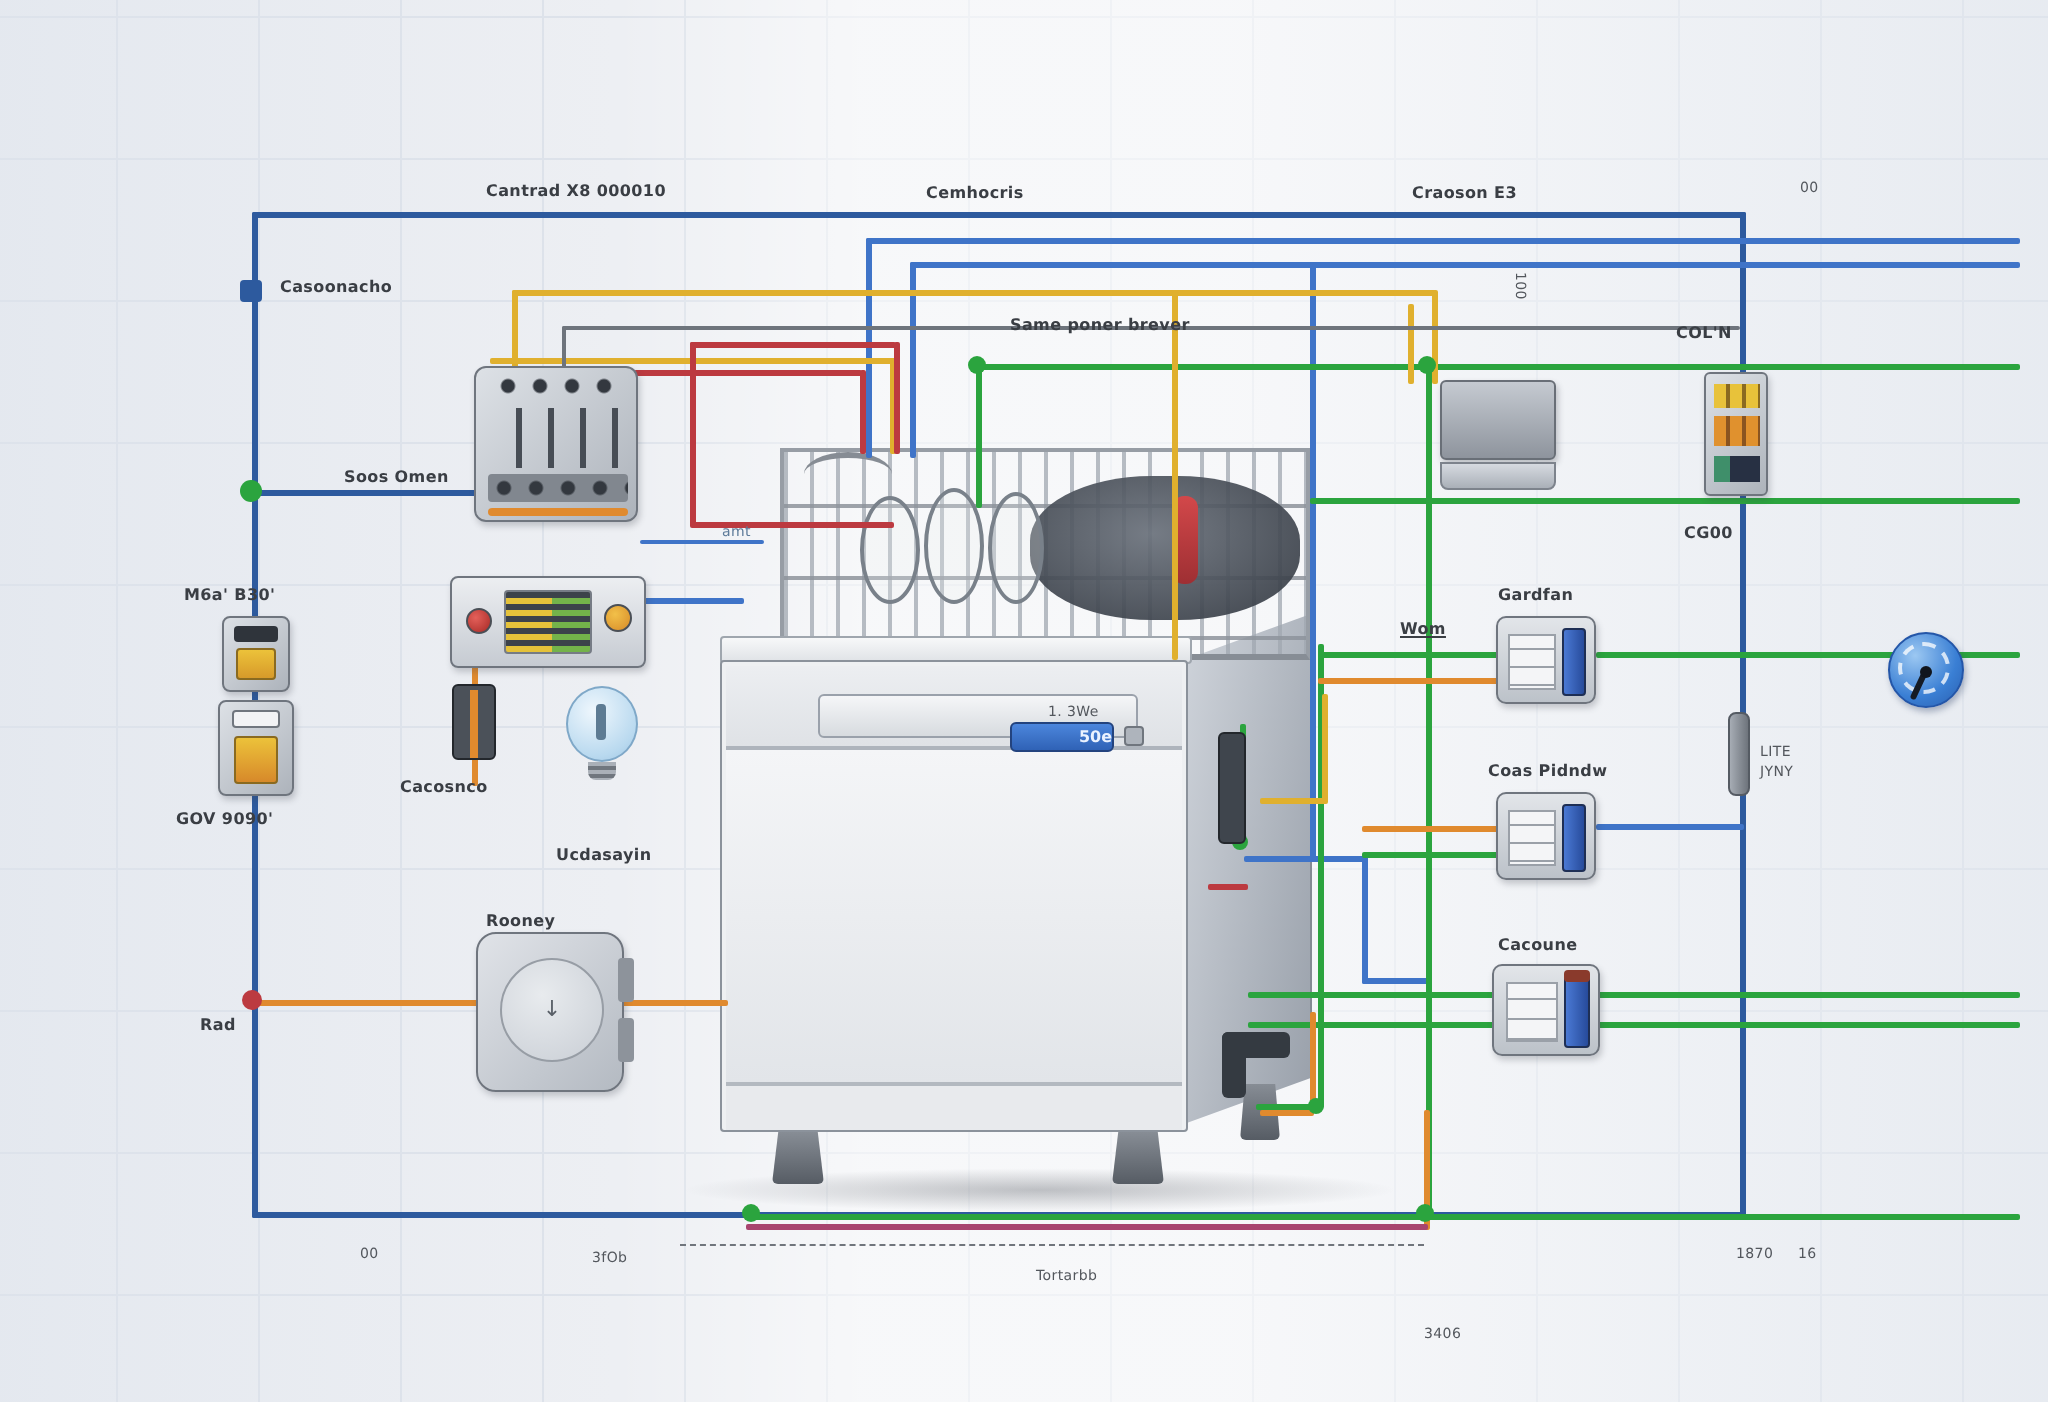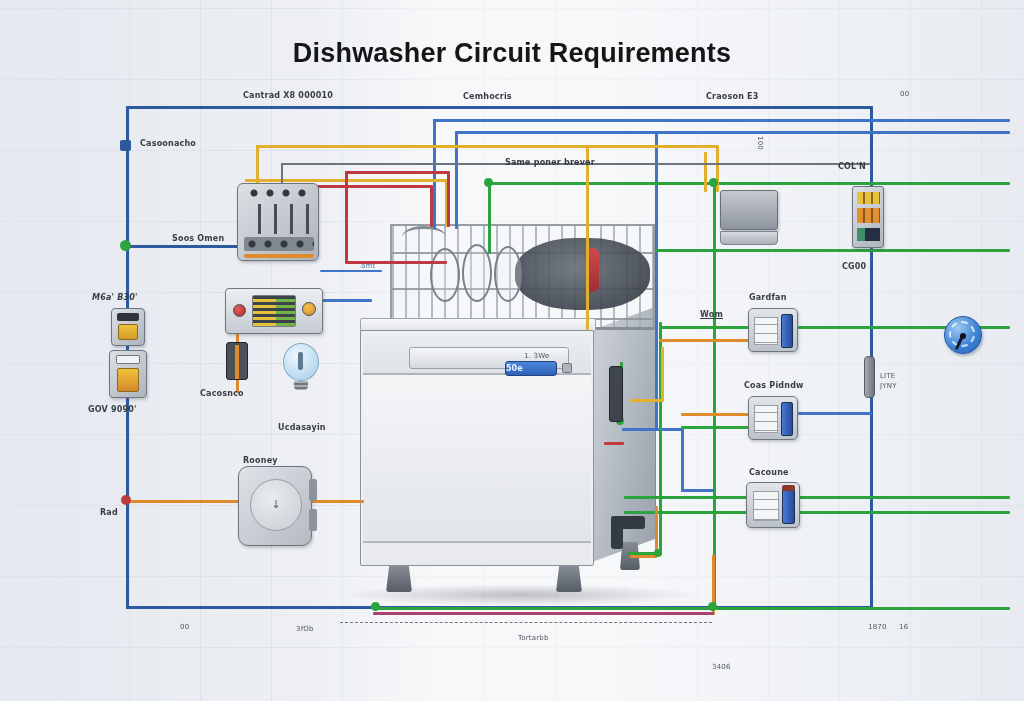--- a/index.html
+++ b/index.html
@@ -50,21 +50,20 @@
   .minicard{background:#f4f5f7;border:1px solid #9aa0a8;}
   .breaker{background:linear-gradient(90deg,#4a79d4,#274b9b);border:1px solid #1e2f55;border-radius:2px;}
   .bulb-glass{border-radius:50%;background:radial-gradient(circle at 38% 32%,#eff7fd,#b9d9ef 70%,#9cc4e2);border:1.5px solid #7fa8c8;}
   .dashline{border-top:1px dashed #70757c;}
 </style>
 </head>
 <body>
 
 <div id="canvas">
 
-  <div class="title">Dishwasher Circuit Requirements</div>
 
   <div class="comp shadow" style="left:340px;top:584px;width:360px;height:22px;"></div>
   <div class="comp dw-side" style="left:592px;top:330px;width:64px;height:232px;"></div>
   <div class="comp dw-foot" style="left:620px;top:542px;width:20px;height:28px;"></div>
 
   <div class="comp rack" style="left:390px;top:224px;width:265px;height:106px;"></div>
   <div class="comp rail" style="left:392px;top:252px;width:261px;height:2px;"></div>
   <div class="comp rail" style="left:392px;top:288px;width:261px;height:2px;"></div>
   <div class="comp rail" style="left:392px;top:318px;width:261px;height:2px;"></div>
   <div class="comp" style="left:402px;top:226px;width:44px;height:22px;border-top:3px solid #868c94;border-radius:50%;"></div>
@@ -74,21 +73,21 @@
   <div class="comp plate" style="left:494px;top:246px;width:28px;height:56px;"></div>
   <div class="comp bottle" style="left:586px;top:248px;width:13px;height:44px;"></div>
 
   <div class="comp dw-counter" style="left:360px;top:318px;width:236px;height:14px;"></div>
   <div class="comp dw-front" style="left:360px;top:330px;width:234px;height:236px;">
     <div class="comp dw-strip" style="left:2px;top:2px;width:228px;height:42px;"></div>
     <div class="comp dw-handle" style="left:48px;top:16px;width:160px;height:22px;"></div>
     <div class="comp dw-door" style="left:2px;top:44px;width:228px;height:166px;"></div>
     <div class="comp dw-kick" style="left:2px;top:210px;width:228px;height:24px;"></div>
   </div>
-  <div class="comp" style="left:505px;top:361px;width:52px;height:15px;background:linear-gradient(#4c86dc,#2f62b6);border:1px solid #23437e;border-radius:3px;color:#eaf2ff;font-size:8px;font-weight:700;text-align:left;line-height:14px;">50e</div>
+  <div class="comp" style="left:505px;top:361px;width:52px;height:15px;background:linear-gradient(#4c86dc,#2f62b6);border:1px solid #23437e;border-radius:3px;color:#eaf2ff;font-size:8px;font-weight:700;text-align:right;line-height:14px;">50e</div>
   <div class="comp" style="left:562px;top:363px;width:10px;height:10px;background:#aeb4bc;border:1px solid #70767e;border-radius:2px;"></div>
   <div class="comp dw-foot" style="left:386px;top:566px;width:26px;height:26px;"></div>
   <div class="comp dw-foot" style="left:556px;top:566px;width:26px;height:26px;"></div>
 
   <div id="wire-layer" class="abs" style="left:0;top:0;width:100%;height:100%;">
       <div class="wire" style="left: 126px; top: 106px; background: var(--blue); width: 747px; height: 3px;"></div>
       <div class="wire" style="left: 126px; top: 106px; background: var(--blue); width: 3px; height: 503px;"></div>
       <div class="wire" style="left: 870px; top: 106px; background: var(--blue); width: 3px; height: 503px;"></div>
       <div class="wire" style="left: 126px; top: 606px; background: var(--blue); width: 747px; height: 3px;"></div>
       <div class="wire" style="left: 126px; top: 245px; background: var(--blue); width: 114px; height: 3px;"></div>
@@ -229,21 +228,21 @@
 
   <div class="comp dashline" style="left:340px;top:622px;width:372px;height:0;"></div>
 
   <span class="lbl" style="left:243px;top:91px;">Cantrad X8 000010</span>
   <span class="lbl" style="left:463px;top:92px;">Cemhocris</span>
   <span class="lbl" style="left:706px;top:92px;">Craoson E3</span>
   <span class="lbl sm" style="left:900px;top:90px;">00</span>
 
   <span class="lbl" style="left:140px;top:139px;">Casoonacho</span>
   <span class="lbl" style="left:172px;top:234px;">Soos Omen</span>
-  <span class="lbl" style="left:92px;top:293px;font-style:italic;">M6a' B30'</span>
+  <span class="lbl" style="left:92px;top:293px;">M6a' B30'</span>
   <span class="lbl" style="left:88px;top:405px;">GOV 9090'</span>
   <span class="lbl" style="left:100px;top:508px;">Rad</span>
   <span class="lbl" style="left:200px;top:389px;">Cacosnco</span>
   <span class="lbl" style="left:278px;top:391px;margin-top:32px;">Ucdasayin</span>
   <span class="lbl" style="left:243px;top:456px;">Rooney</span>
 
   <span class="lbl" style="left:505px;top:158px;">Same poner brever</span>
   <span class="lbl sm" style="left:361px;top:262px;color:#5d7b9a;">amt</span>
   <span class="lbl sm" style="left:524px;top:352px;">1. 3We</span>
 

